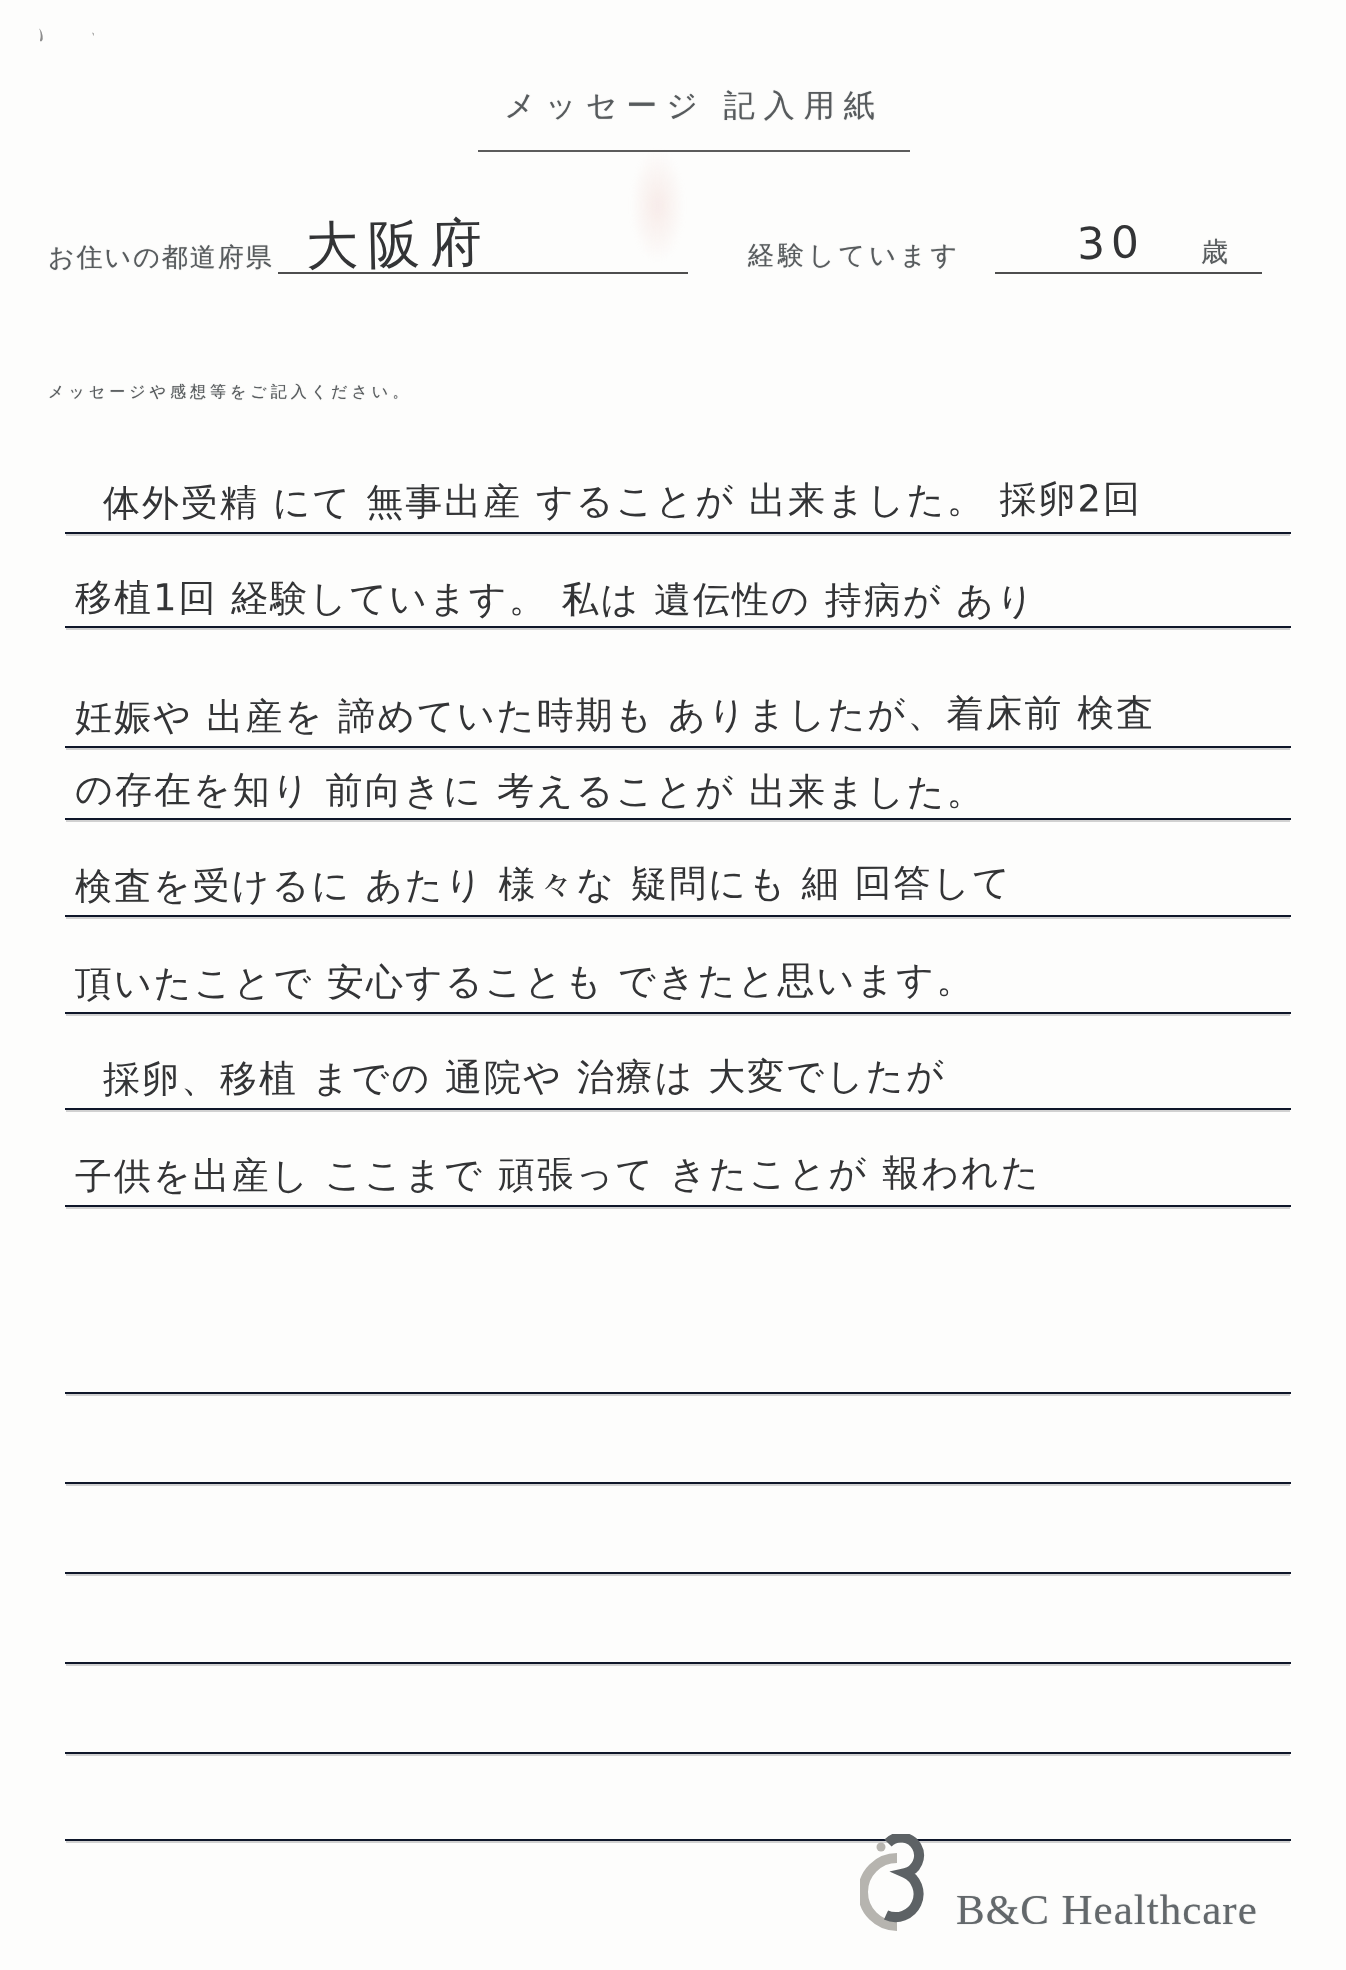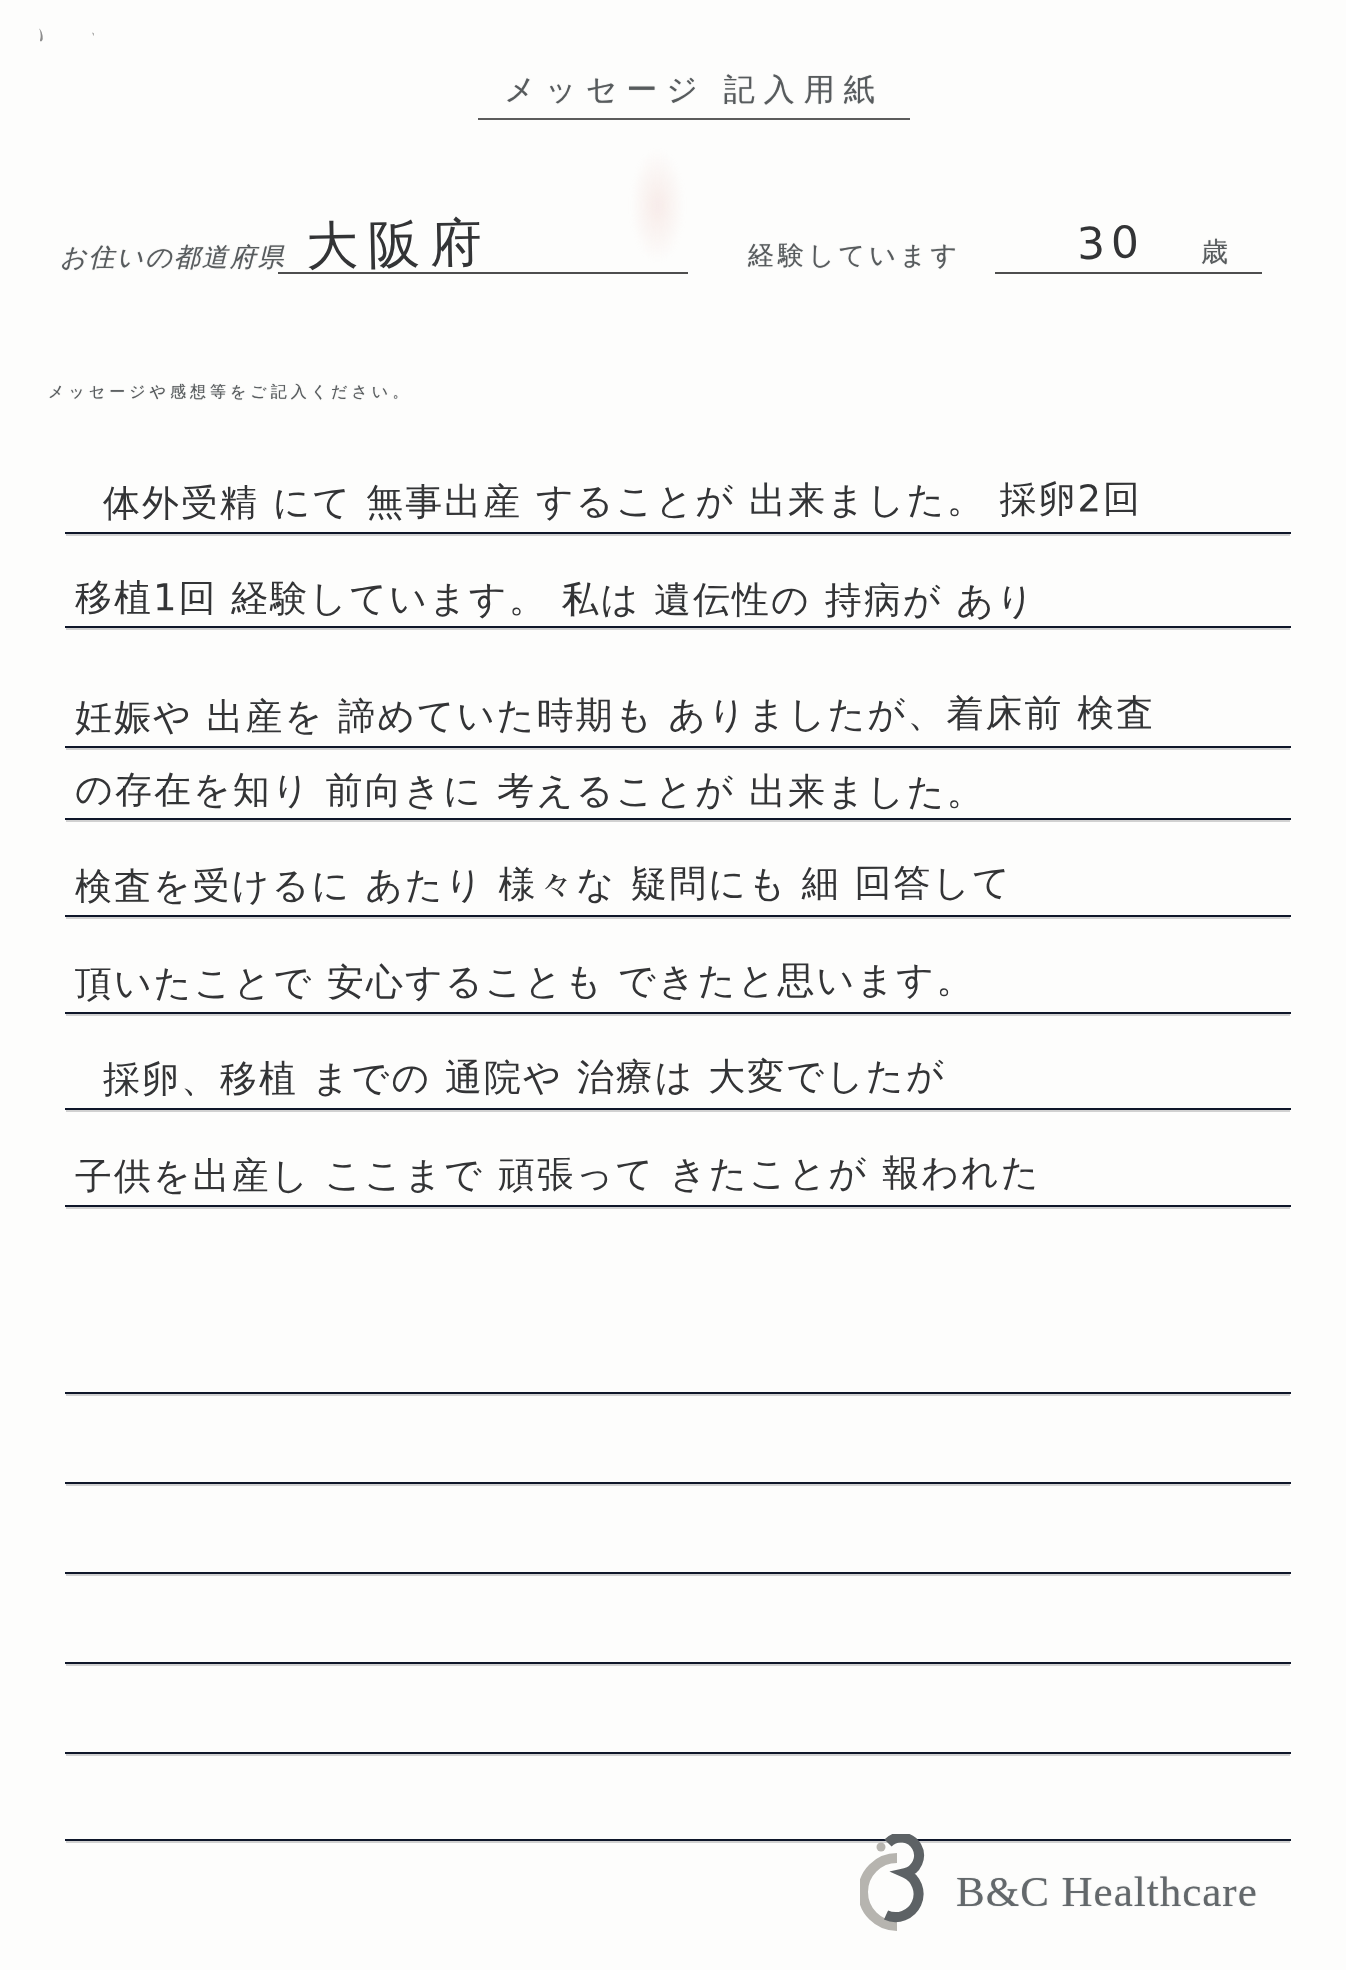--- a/index.html
+++ b/index.html
@@ -10,28 +10,28 @@
     overflow:hidden;
     font-family:"Liberation Serif","DejaVu Serif",serif;
     color:#555;
   }
   
   .printed{
     color:#575b5d;
     text-shadow:0 0 1px rgba(96,100,102,.55);
   }
   .title{
-    position:absolute;top:72px;left:478px;width:432px;
+    position:absolute;top:88px;left:478px;width:432px;
     text-align:center;
     font-size:31px;line-height:36px;letter-spacing:9px;
-    padding-bottom:10px;
+    padding-bottom:26px;
     border-bottom:2px solid #5c5c5c;
   }
   .field-label{position:absolute;font-size:26px;letter-spacing:2px;white-space:nowrap;}
-  .label-pref{top:240px;left:60px;font-style:italic;}
+  .label-pref{top:240px;left:48px;}
   .label-age{top:238px;left:748px;letter-spacing:4px;}
   .field-line{
     position:absolute;border-bottom:2px solid #4e4e4e;
   }
   .line-pref{top:222px;left:278px;width:410px;height:50px;}
   .line-age{top:202px;left:995px;width:267px;height:70px;}
   .unit-age{
     position:absolute;right:34px;bottom:2px;
     font-size:27px;
   }
@@ -62,21 +62,21 @@
     display:flex;align-items:flex-end;
   }
   .msg-row .hand{
     font-size:37px;letter-spacing:2px;line-height:44px;
     padding:0 0 6px 10px;
     transform:rotate(-.25deg);
     transform-origin:left bottom;
   }
   .msg-row.indent .hand{padding-left:38px;}
   
-  .logo{position:absolute;top:1834px;left:860px;display:flex;align-items:center;}
+  .logo{position:absolute;top:1834px;left:860px;display:flex;align-items:flex-end;}
   .logo-mark{width:82px;height:100px;}
   .logo-text{
     margin-left:14px;margin-top:14px;
     font-size:43px;letter-spacing:1px;
     color:#63686b;white-space:nowrap;
     text-shadow:0 0 1px rgba(99,104,107,.5);
   }
   
   .smudge{
     position:absolute;top:148px;left:630px;width:55px;height:115px;

